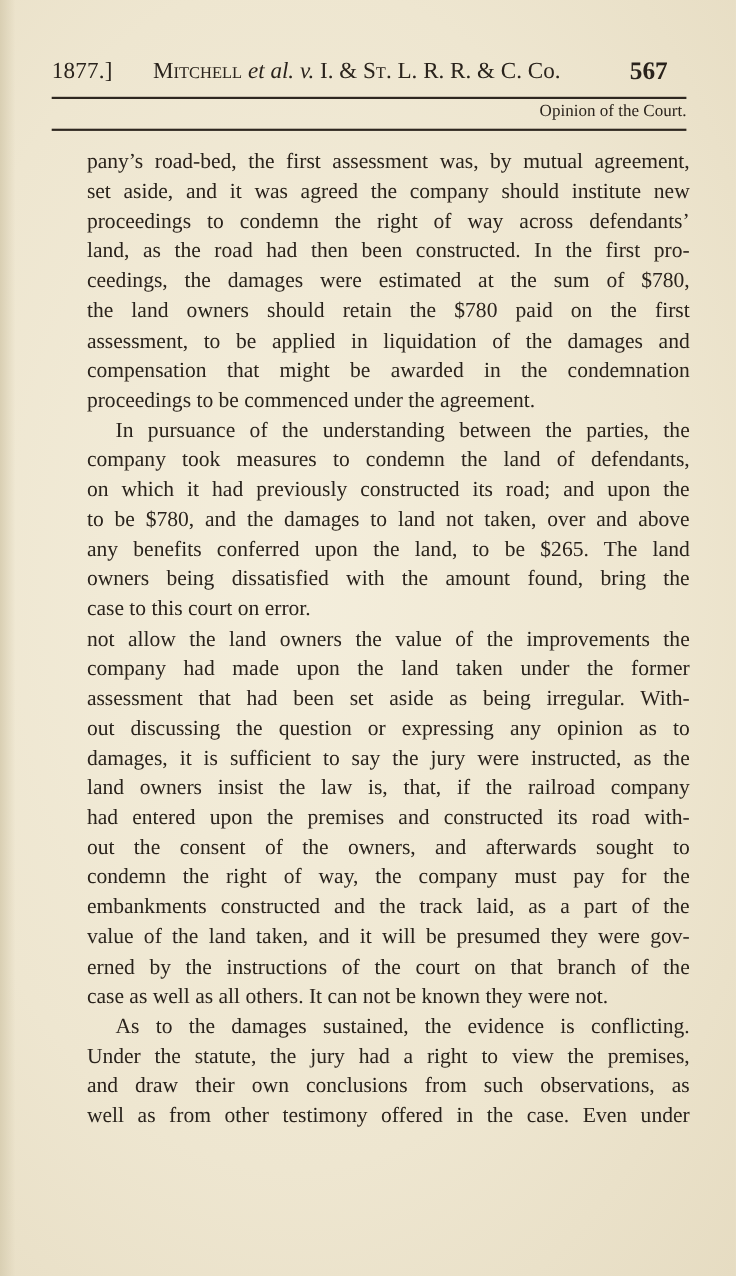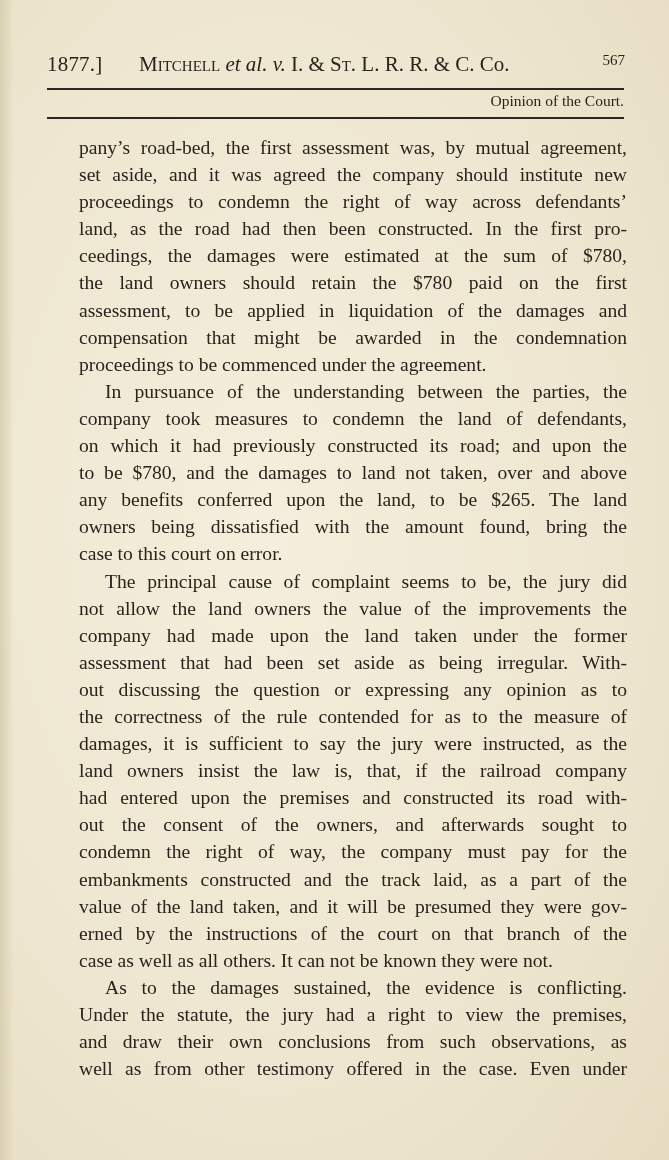--- a/index.html
+++ b/index.html
@@ -21,21 +21,21 @@
   }
   .rh-year {
     position: absolute; left: 0; top: 0; font-size: 21px; letter-spacing: 0.2px;
   }
   .rh-title {
     position: absolute; left: 92px; top: 0; font-size: 21px; white-space: nowrap;
   }
   .rh-title .sc { font-variant: small-caps; }
   .rh-title i { font-style: italic; }
   .rh-page {
-    position: absolute; right: 0; top: 0; font-size: 15px;
+    position: absolute; right: 18px; top: 0; font-size: 23px; font-weight: bold;
   }
   .rule {
     position: absolute; left: 47px; width: 577px; height: 2px; background: #2e2720;
   }
   .rule.top { top: 88px; }
   .rule.bottom { top: 117px; }
   .section-head {
     position: absolute; top: 92px; left: 47px; width: 577px; text-align: right;
     font-family: "Liberation Serif", serif; font-size: 15.5px;
   }
@@ -77,26 +77,24 @@
     <span class="line">assessment, to be applied in liquidation of the damages and</span>
     <span class="line">compensation that might be awarded in the condemnation</span>
     <span class="line last">proceedings to be commenced under the agreement.</span>
     <span class="line indent">In pursuance of the understanding between the parties, the</span>
     <span class="line">company took measures to condemn the land of defendants,</span>
     <span class="line">on which it had previously constructed its road; and upon the</span>
     <span class="line">to be $780, and the damages to land not taken, over and above</span>
     <span class="line">any benefits conferred upon the land, to be $265.  The land</span>
     <span class="line">owners being dissatisfied with the amount found, bring the</span>
     <span class="line last">case to this court on error.</span>
-    <span class="line indent">The principal cause of complaint seems to be, the jury did</span>
     <span class="line">not allow the land owners the value of the improvements the</span>
     <span class="line">company had made upon the land taken under the former</span>
     <span class="line">assessment that had been set aside as being irregular.  With-</span>
     <span class="line">out discussing the question or expressing any opinion as to</span>
-    <span class="line">the correctness of the rule contended for as to the measure of</span>
     <span class="line">damages, it is sufficient to say the jury were instructed, as the</span>
     <span class="line">land owners insist the law is, that, if the railroad company</span>
     <span class="line">had entered upon the premises and constructed its road with-</span>
     <span class="line">out the consent of the owners, and afterwards sought to</span>
     <span class="line">condemn the right of way, the company must pay for the</span>
     <span class="line">embankments constructed and the track laid, as a part of the</span>
     <span class="line">value of the land taken, and it will be presumed they were gov-</span>
     <span class="line">erned by the instructions of the court on that branch of the</span>
     <span class="line last">case as well as all others.  It can not be known they were not.</span>
     <span class="line indent">As to the damages sustained, the evidence is conflicting.</span>

